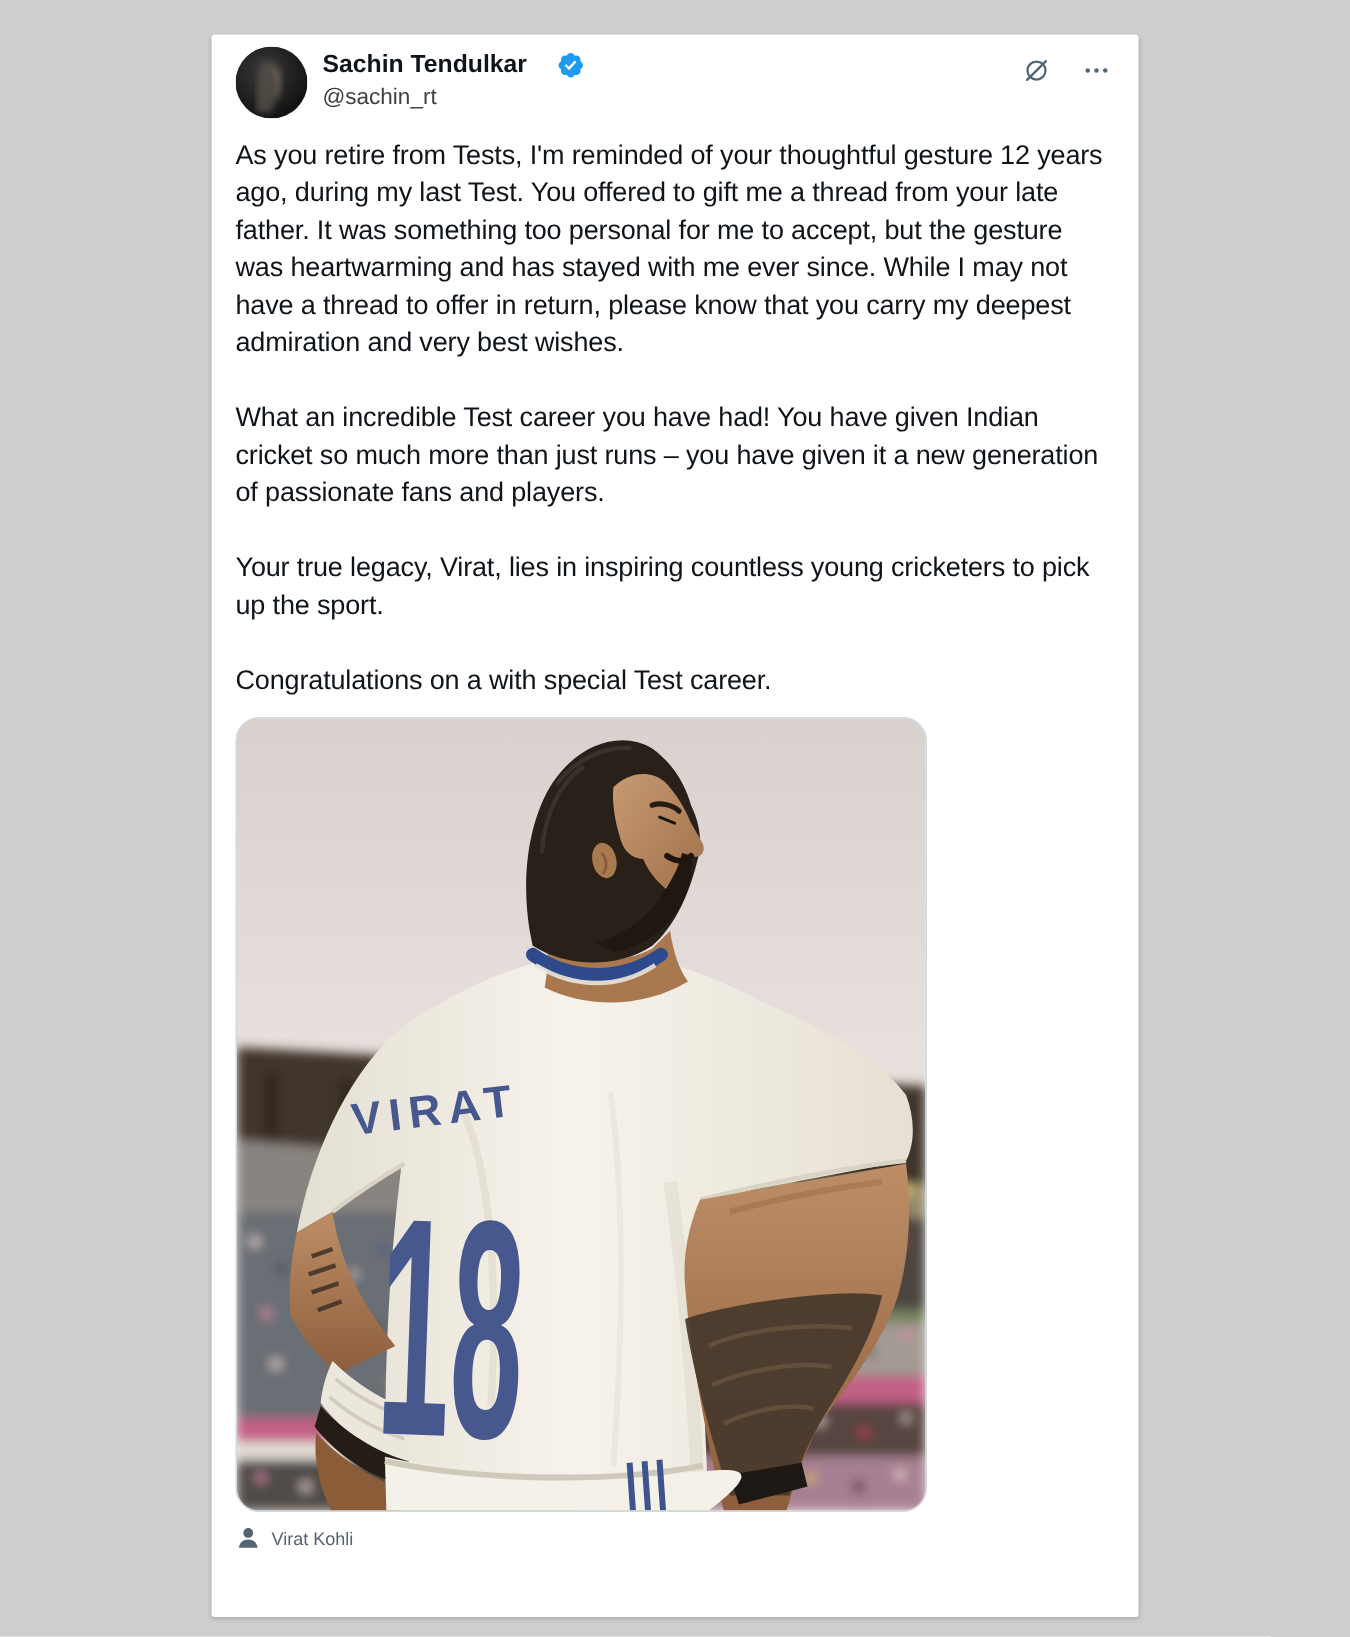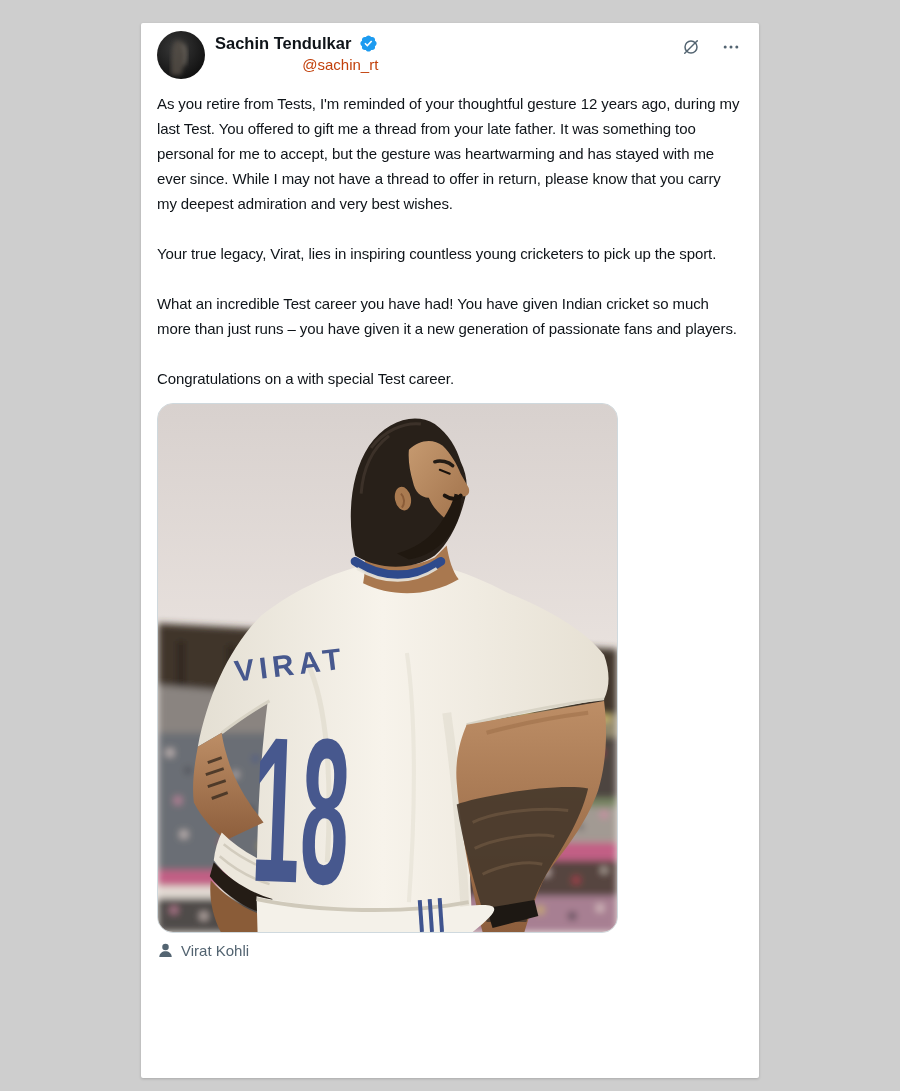--- a/index.html
+++ b/index.html
@@ -8,39 +8,39 @@
     font-family:"Liberation Sans",sans-serif;position:relative;overflow:hidden;
   }
   .tweet-card{
     position:absolute;left:141px;top:23px;width:618px;height:1055px;
     background:#ffffff;border-radius:2px;box-sizing:border-box;
     padding:8px 16px 10px 16px;box-shadow:0 1px 3px rgba(0,0,0,.18);
   }
   .tweet-header{display:flex;align-items:flex-start;gap:10px;margin-bottom:12px;}
   .avatar{width:48px;height:48px;border-radius:50%;overflow:hidden;flex:0 0 auto;cursor:pointer;}
   .author{display:flex;flex-direction:column;line-height:1.25;padding-top:2px;}
-  .name-row{display:flex;align-items:center;gap:8px;}
+  .name-row{display:flex;align-items:center;gap:20px;}
   .name{font-weight:bold;font-size:16.5px;color:#0f1419;cursor:pointer;}
   .verified{display:inline-flex;width:19px;height:19px;}
-  .handle{font-size:15px;color:#c2410c;margin-top:2px;cursor:pointer;text-align:right;}
+  .handle{font-size:15px;color:#404040;margin-top:2px;cursor:pointer;}
   .header-actions{margin-left:auto;display:flex;align-items:center;gap:20px;padding-top:6px;padding-right:2px;}
   .icon-btn{cursor:pointer;display:inline-flex;}
   .tweet-body p{
-    margin:0 0 25px 0;font-size:15px;line-height:25px;color:#0f1419;
+    margin:0 0 25px 0;font-size:18px;line-height:25px;color:#0f1419;
     letter-spacing:-0.1px;width:586px;
   }
   .tweet-body p:last-child{margin-bottom:12px;}
   .tweet-photo{
     margin:0;width:461px;height:530px;border-radius:16px;overflow:hidden;
     border:1px solid #cfd9de;box-sizing:border-box;cursor:pointer;background:#e9e2de;
   }
   .tweet-photo svg{display:block;}
   .photo-tag{
     display:flex;align-items:center;gap:7px;margin-top:9px;
-    color:#536471;font-size:15px;cursor:pointer;width:max-content;
+    color:#536471;font-size:12px;cursor:pointer;width:max-content;
   }
   .tweet-meta{margin-top:17px;font-size:15px;color:#536471;}
   .tweet-meta .dot{margin:0 4px;}
   .tweet-meta b{color:#0f1419;font-weight:700;}
   .jersey-text{font-family:"Liberation Sans",sans-serif;}
 </style>
 </head>
 <body>
 
 <article class="tweet-card">
@@ -87,22 +87,22 @@
           <circle cx="5" cy="12" r="1.8"></circle>
             <circle cx="12" cy="12" r="1.8"></circle>
             <circle cx="19" cy="12" r="1.8"></circle>
         </svg>
       </span>
     </div>
   </header>
 
   <div class="tweet-body">
     <p>As you retire from Tests, I'm reminded of your thoughtful gesture 12 years ago, during my last Test. You offered to gift me a thread from your late father. It was something too personal for me to accept, but the gesture was heartwarming and has stayed with me ever since. While I may not have a thread to offer in return, please know that you carry my deepest admiration and very best wishes.</p>
+    <p>What an incredible Test career you have had! You have given Indian cricket so much more than just runs – you have given it a new generation of passionate fans and players.</p>
     <p>Your true legacy, Virat, lies in inspiring countless young cricketers to pick up the sport.</p>
-    <p>What an incredible Test career you have had! You have given Indian cricket so much more than just runs – you have given it a new generation of passionate fans and players.</p>
     <p>Congratulations on a with special Test career.</p>
   </div>
 
   <figure class="tweet-photo">
     <svg width="459" height="528" viewBox="0 0 461 530" preserveAspectRatio="none">
       <defs>
         <linearGradient id="sky" x1="0" y1="0" x2="0" y2="1">
           <stop offset="0" stop-color="#d8d1ce"></stop>
           <stop offset="0.55" stop-color="#ebe4e0"></stop>
           <stop offset="1" stop-color="#efe8e4"></stop>

